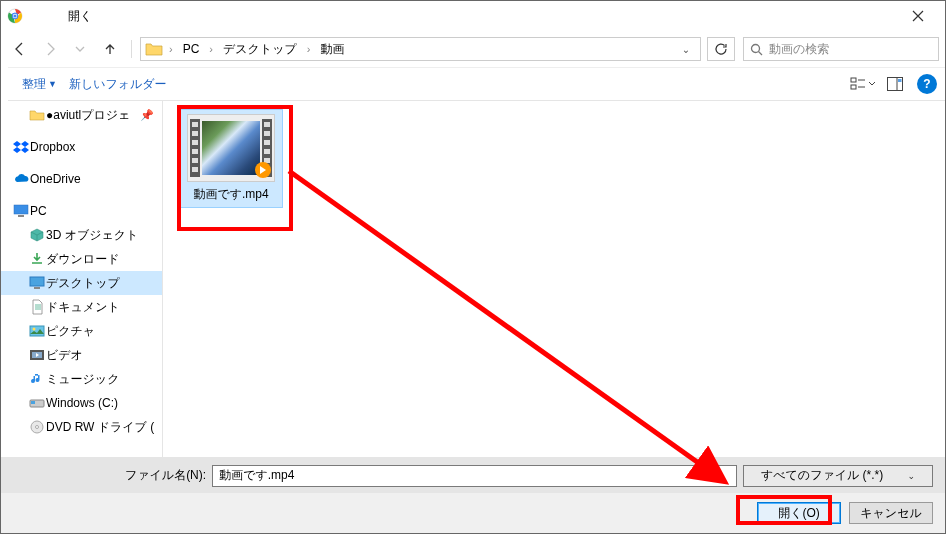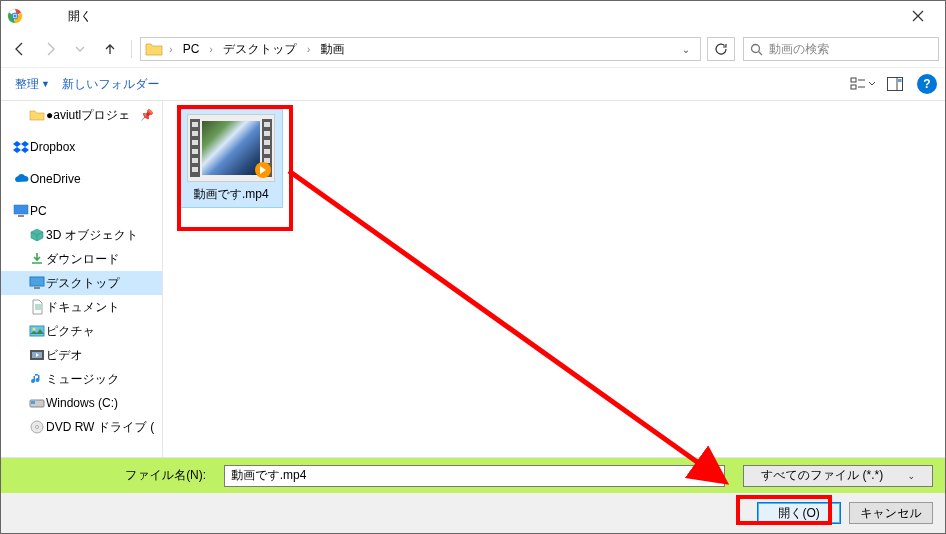--- a/index.html
+++ b/index.html
@@ -22,21 +22,21 @@
 .folder-icon { width: 18px; height: 16px; }
 .crumb-sep { color: #888; font-size: 11px; margin: 0 2px; }
 .crumb { font-size: 12px; padding: 2px 4px; cursor: pointer; }
 .addr-dd { margin-left: auto; width: 20px; text-align: center; color: #555; font-size: 10px; cursor: pointer; }
 .refresh { width: 28px; height: 24px; border: 1px solid #ccc; display: flex; align-items: center; justify-content: center; cursor: pointer; margin-left: 2px; }
 .searchbox { width: 196px; height: 24px; border: 1px solid #ccc; display: flex; align-items: center; padding: 8px 6px; gap: 6px; margin-left: 4px; background: white; cursor: text; }
 .searchbox .sicon { width: 13px; height: 13px; color: #777; flex-shrink: 0; }
 .searchbox .ph { font-size: 12px; color: #888; }
 
 
-.toolbar { height: 34px; border-top: 1px solid #eee; border-bottom: 1px solid #e5e5e5; display: flex; align-items: center; padding: 0 8px; }
+.toolbar { height: 34px; border-top: 1px solid #eee; border-bottom: 1px solid #e5e5e5; display: flex; align-items: center; padding: 0 8px; margin-left: 7px; }
 .tool-item { font-size: 12px; color: #1a5fbf; padding: 4px 6px; cursor: pointer; display: flex; align-items: center; }
 .tool-drop { font-size: 9px; margin-left: 2px; color: #1a5fbf; }
 .tool-spacer { flex: 1; }
 .tool-btn { width: 32px; height: 24px; border: 1px solid transparent; display: flex; align-items: center; justify-content: center; cursor: pointer; gap: 2px; }
 .help-btn { width: 20px; height: 20px; border-radius: 50%; background: #0078d7; color: white; font-size: 12px; font-weight: bold; display: flex; align-items: center; justify-content: center; cursor: pointer; margin-left: 6px; }
 
 
 .main { flex: 1; display: flex; min-height: 0; }
 .tree { width: 162px; background: white; border-right: 1px solid #e5e5e5; overflow: hidden; padding-top: 2px; }
 .tree-item { display: flex; align-items: center; height: 24px; padding-left: 12px; gap: 1px; font-size: 12px; cursor: pointer; white-space: nowrap; }
@@ -51,21 +51,21 @@
 .filmstrip { position: absolute; top: 4px; bottom: 4px; width: 10px; background: #5a5a5a; }
 .filmstrip.left { left: 2px; } .filmstrip.right { right: 2px; }
 .filmstrip::before, .filmstrip::after { content: ""; position: absolute; left: 2px; right: 2px; height: 5px; background: #ddd; }
 .filmstrip::before { top: 3px; } .filmstrip::after { top: 12px; }
 .filmhole { position:absolute; left:2px; right:2px; height:5px; background:#ddd; }
 .thumb-img { position: absolute; left: 14px; right: 14px; top: 6px; bottom: 6px; background: linear-gradient(135deg,#3a5a2a 0%, #6b9b5a 25%, #d8e8f8 40%, #5a8acc 55%, #2a4a7a 80%, #0a2a4a 100%); }
 .play-overlay { position: absolute; right: 3px; bottom: 3px; width: 16px; height: 16px; border-radius: 50%; background: #ff9800; display: flex; align-items: center; justify-content: center; }
 .file-label { font-size: 12px; margin-top: 4px; text-align: center; }
 
 
-.bottom1 { height: 36px; border-top: 1px solid #e5e5e5; background: #bef264; display: flex; align-items: center; padding: 0 12px; gap: 18px; }
+.bottom1 { height: 36px; border-top: 1px solid #e5e5e5; background: #e5e5e5; display: flex; align-items: center; padding: 0 12px; gap: 6px; }
 .fn-label { font-size: 12px; margin-left: 112px; }
 .fn-input { flex: 1; height: 22px; border: 1px solid #7a7a7a; background: white; font-size: 12px; padding: 0 6px; }
 .ft-select { width: 190px; height: 22px; border: 1px solid #7a7a7a; background: #eaeaea; font-size: 12px; padding: 0 17px; display: flex; align-items: center; cursor: pointer; }
 .ft-select .dd { margin-left: auto; font-size: 9px; color: #333; }
 .bottom2 { height: 40px; background: #f0f0f0; display: flex; align-items: center; justify-content: flex-end; padding: 0 12px; gap: 8px; }
 .dlg-btn { width: 84px; height: 22px; border: 1px solid #9a9a9a; background: #e1e1e1; font-size: 12px; display: flex; align-items: center; justify-content: center; cursor: pointer; }
 .dlg-btn.primary { border: 1px solid #0078d7; box-shadow: inset 0 0 0 1px #4db2ff; background:#e5f1fb; }
 
 svg { display: block; }
 </style>

